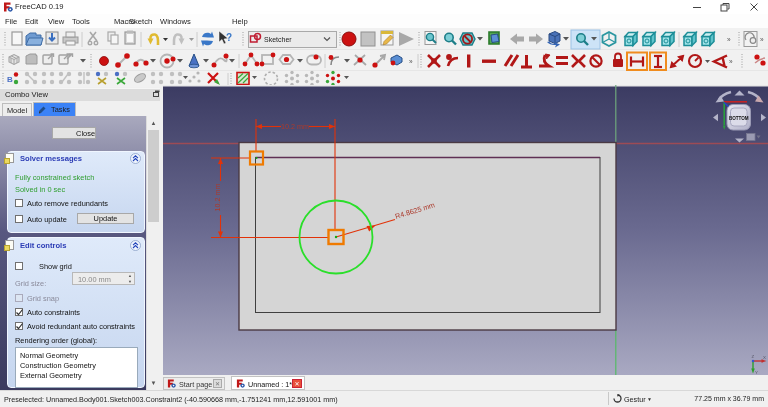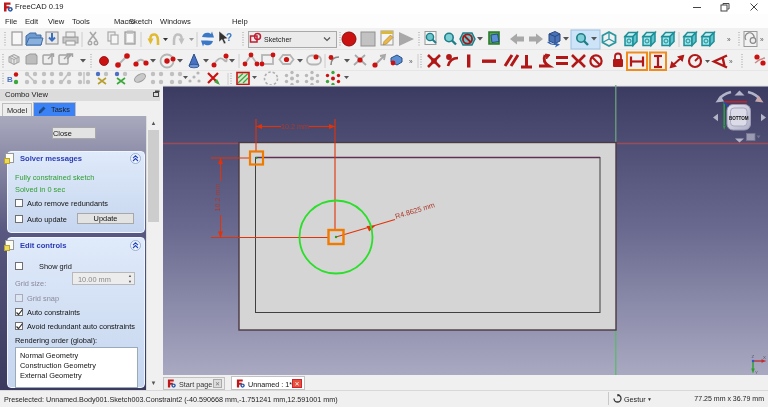--- a/index.html
+++ b/index.html
@@ -386,21 +386,21 @@
     <path d="M1 6 L3 8 L1 8.5 Z" fill="#333"></path>
   </svg>
 <div id="taskpanel" class="abs" style="background:linear-gradient(#ab55deg,#fff);background:linear-gradient(180deg,#a9a9be 0%,#585880 42%,#3a3a5e 100%);"></div>
 <div id="scrollbar" class="abs"></div>
 <div id="panelgap" class="abs"></div>
 
 <div class="abs" style="left:147px;top:117px;width:13px;height:12px;background:#f0f0f0;color:#555;font-size:6px;text-align:center;line-height:12px;">▲</div>
 <div class="abs" style="left:148px;top:130px;width:11px;height:92px;background:#cdcdcd;"></div>
 <div class="abs" style="left:147px;top:377px;width:13px;height:12px;background:#f0f0f0;color:#555;font-size:6px;text-align:center;line-height:12px;">▼</div>
 
-<div class="abs" style="left:52px;top:127px;width:44px;height:12px;background:#e3e3e3;border:1px solid #a8a8a8;font-size:7.4px;text-align:left;line-height:11px;color:#111;">Close</div>
+<div class="abs" style="left:52px;top:127px;width:44px;height:12px;background:#e3e3e3;border:1px solid #a8a8a8;font-size:7.4px;text-align:right;line-height:11px;color:#111;">Close</div>
 
 <div class="tbox abs" style="top:151px;height:82px;"></div>
 <div class="tbox-icon abs" style="top:153px;"></div>
 <div class="tbox-title abs" style="top:154px;">Solver messages</div>
 <svg class="abs" style="left:130px;top:153px" width="11" height="11" viewBox="0 0 11 11">
     <circle cx="5.5" cy="5.5" r="5" fill="#eef4fd" stroke="#8aa0c8" stroke-width="0.8"></circle>
     <path d="M3 5.2 L5.5 2.8 L8 5.2 M3 8 L5.5 5.6 L8 8" fill="none" stroke="#2244bb" stroke-width="1.1"></path>
   </svg>
 <div class="greentx" style="left:15px;top:173px;">Fully constrained sketch</div>
 <div class="greentx" style="left:15px;top:185px;">Solved in 0 sec</div>

